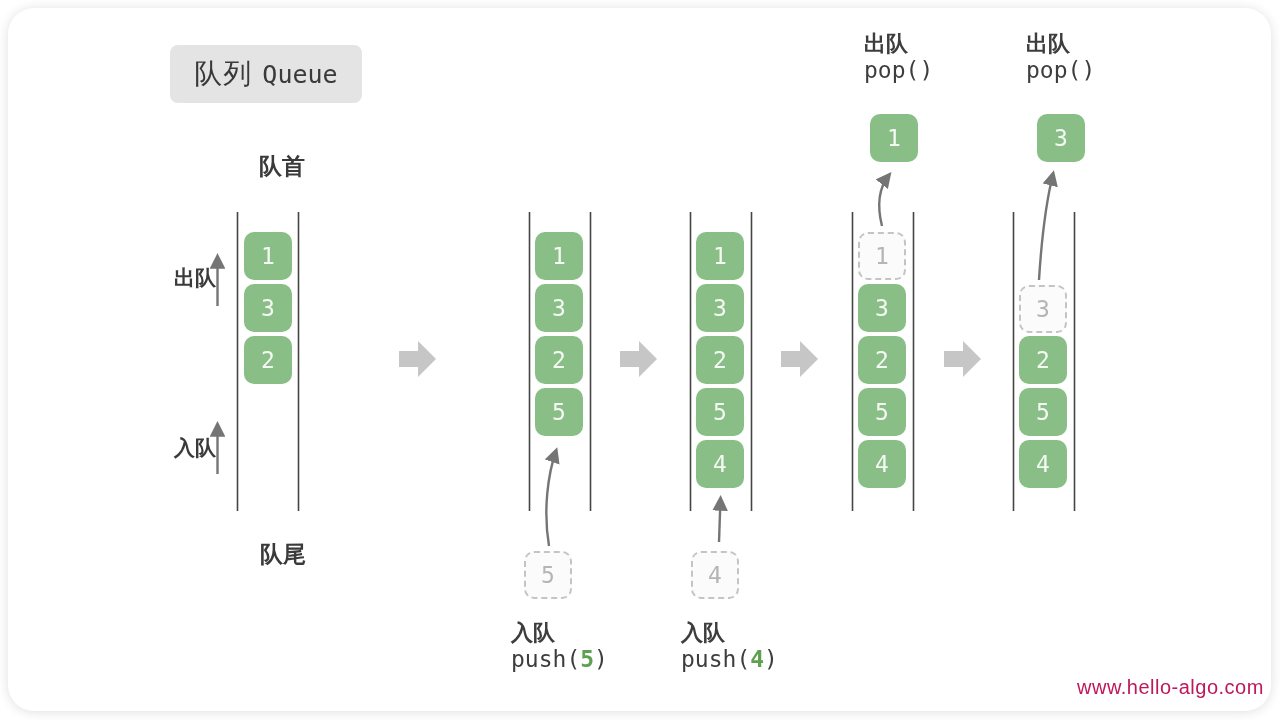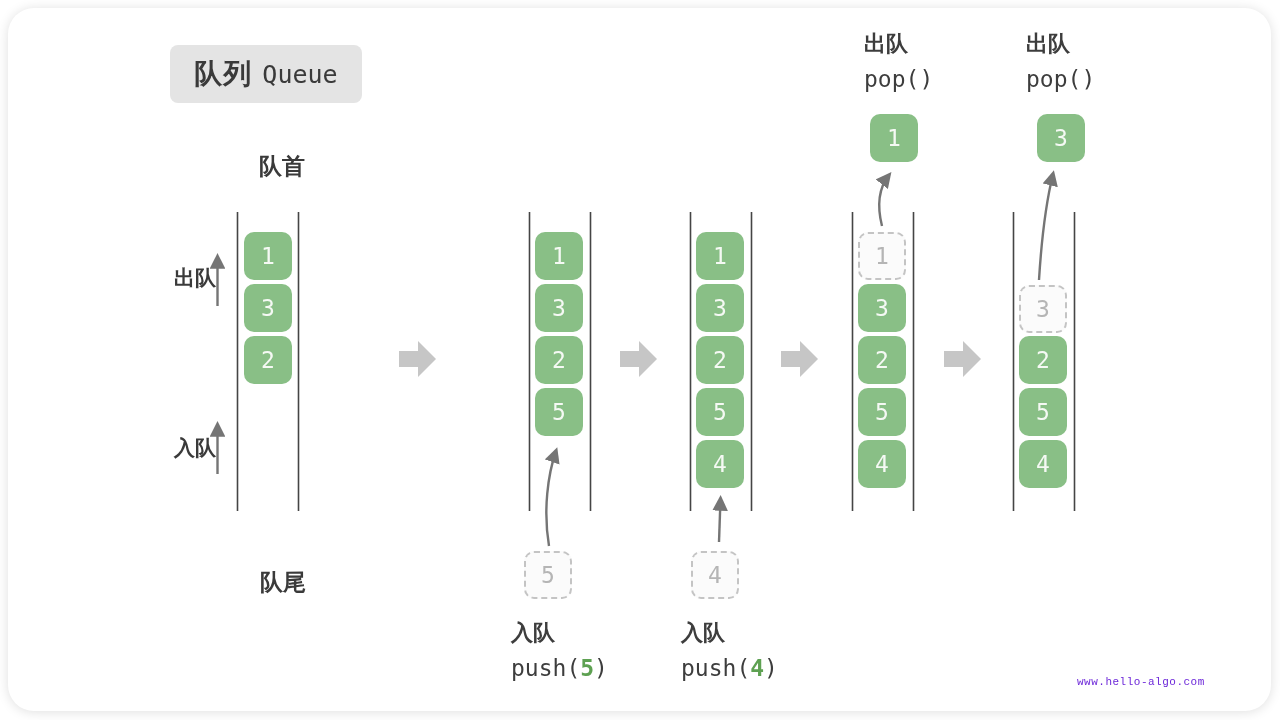--- a/index.html
+++ b/index.html
@@ -11,47 +11,47 @@
     position:absolute;left:8px;top:8px;width:1263px;height:703px;
     background:#ffffff;border-radius:26px;
     box-shadow:0 1px 12px rgba(0,0,0,0.13);
   }
   .overlay{position:absolute;left:0;top:0;width:1280px;height:720px;pointer-events:none;}
   .title-box{
     position:absolute;left:170px;top:45px;width:192px;height:58px;
     background:#e4e4e4;border-radius:8px;display:flex;align-items:center;justify-content:center;
     gap:10px;color:#3a3a3a;
   }
-  .title-zh{font-size:28px;font-weight:700;letter-spacing:1px;}
+  .title-zh{font-size:28px;font-weight:400;letter-spacing:1px;}
   .title-en{font-family:"DejaVu Sans Mono","Liberation Mono",monospace;font-size:25px;text-align:right;}
   .side-label{
     position:absolute;color:#3a3a3a;font-weight:700;font-size:23px;
     width:80px;text-align:right;line-height:26px;
   }
   .cell{
     position:absolute;width:48px;height:48px;border-radius:10px;
     display:flex;align-items:center;justify-content:center;
     font-family:"DejaVu Sans Mono","Liberation Mono",monospace;font-size:23px;
   }
   .cell.green{background:#89bf86;color:#f5f9f4;}
   .cell.ghost{
     width:44px;height:44px;background:#fbfbfb;border:2px dashed #c4c4c4;
     color:#b5b5b5;
   }
   .op-label{position:absolute;color:#3d3d3d;}
   .op-label .zh{font-size:22px;font-weight:700;line-height:26px;}
   .op-label .code{
     font-family:"DejaVu Sans Mono","Liberation Mono",monospace;
-    font-size:23px;line-height:26px;margin-top:9px;
+    font-size:23px;line-height:26px;
   }
   .op-label .arg{color:#5ea152;font-weight:700;}
   .watermark{
     position:absolute;left:1077px;top:676px;
-    font-family:Liberation Mono, monospace;
-    font-size:11px;color:#6d28d9;letter-spacing:0.5px;
+    font-family:Liberation Sans, sans-serif;
+    font-size:20px;color:#be185d;letter-spacing:0.5px;
   }
 </style>
 </head>
 <body>
 
 <div class="stage">
   <div class="card"></div>
 
   <svg class="overlay">
     <defs>
@@ -89,21 +89,21 @@
       <path d="M 1039 280 Q 1043 215 1053 174" marker-end="url(#ah)"></path>
     </g>
   </svg>
 
   <div class="title-box">
     <span class="title-zh">队列</span>
     <span class="title-en">Queue</span>
   </div>
 
   <div class="side-label" style="left:225px;top:153px;">队首</div>
-  <div class="side-label" style="left:226px;top:541px;margin-top:28px;">队尾</div>
+  <div class="side-label" style="left:226px;top:541px;">队尾</div>
   <div class="side-label" style="left:136px;top:265px;font-size:21px;">出队</div>
   <div class="side-label" style="left:136px;top:435px;font-size:21px;">入队</div>
 
   <div class="cell green" style="left:244px;top:232px;">1</div>
   <div class="cell green" style="left:244px;top:284px;">3</div>
   <div class="cell green" style="left:244px;top:336px;">2</div>
 
   <div class="cell green" style="left:535px;top:232px;">1</div>
   <div class="cell green" style="left:535px;top:284px;">3</div>
   <div class="cell green" style="left:535px;top:336px;">2</div>

